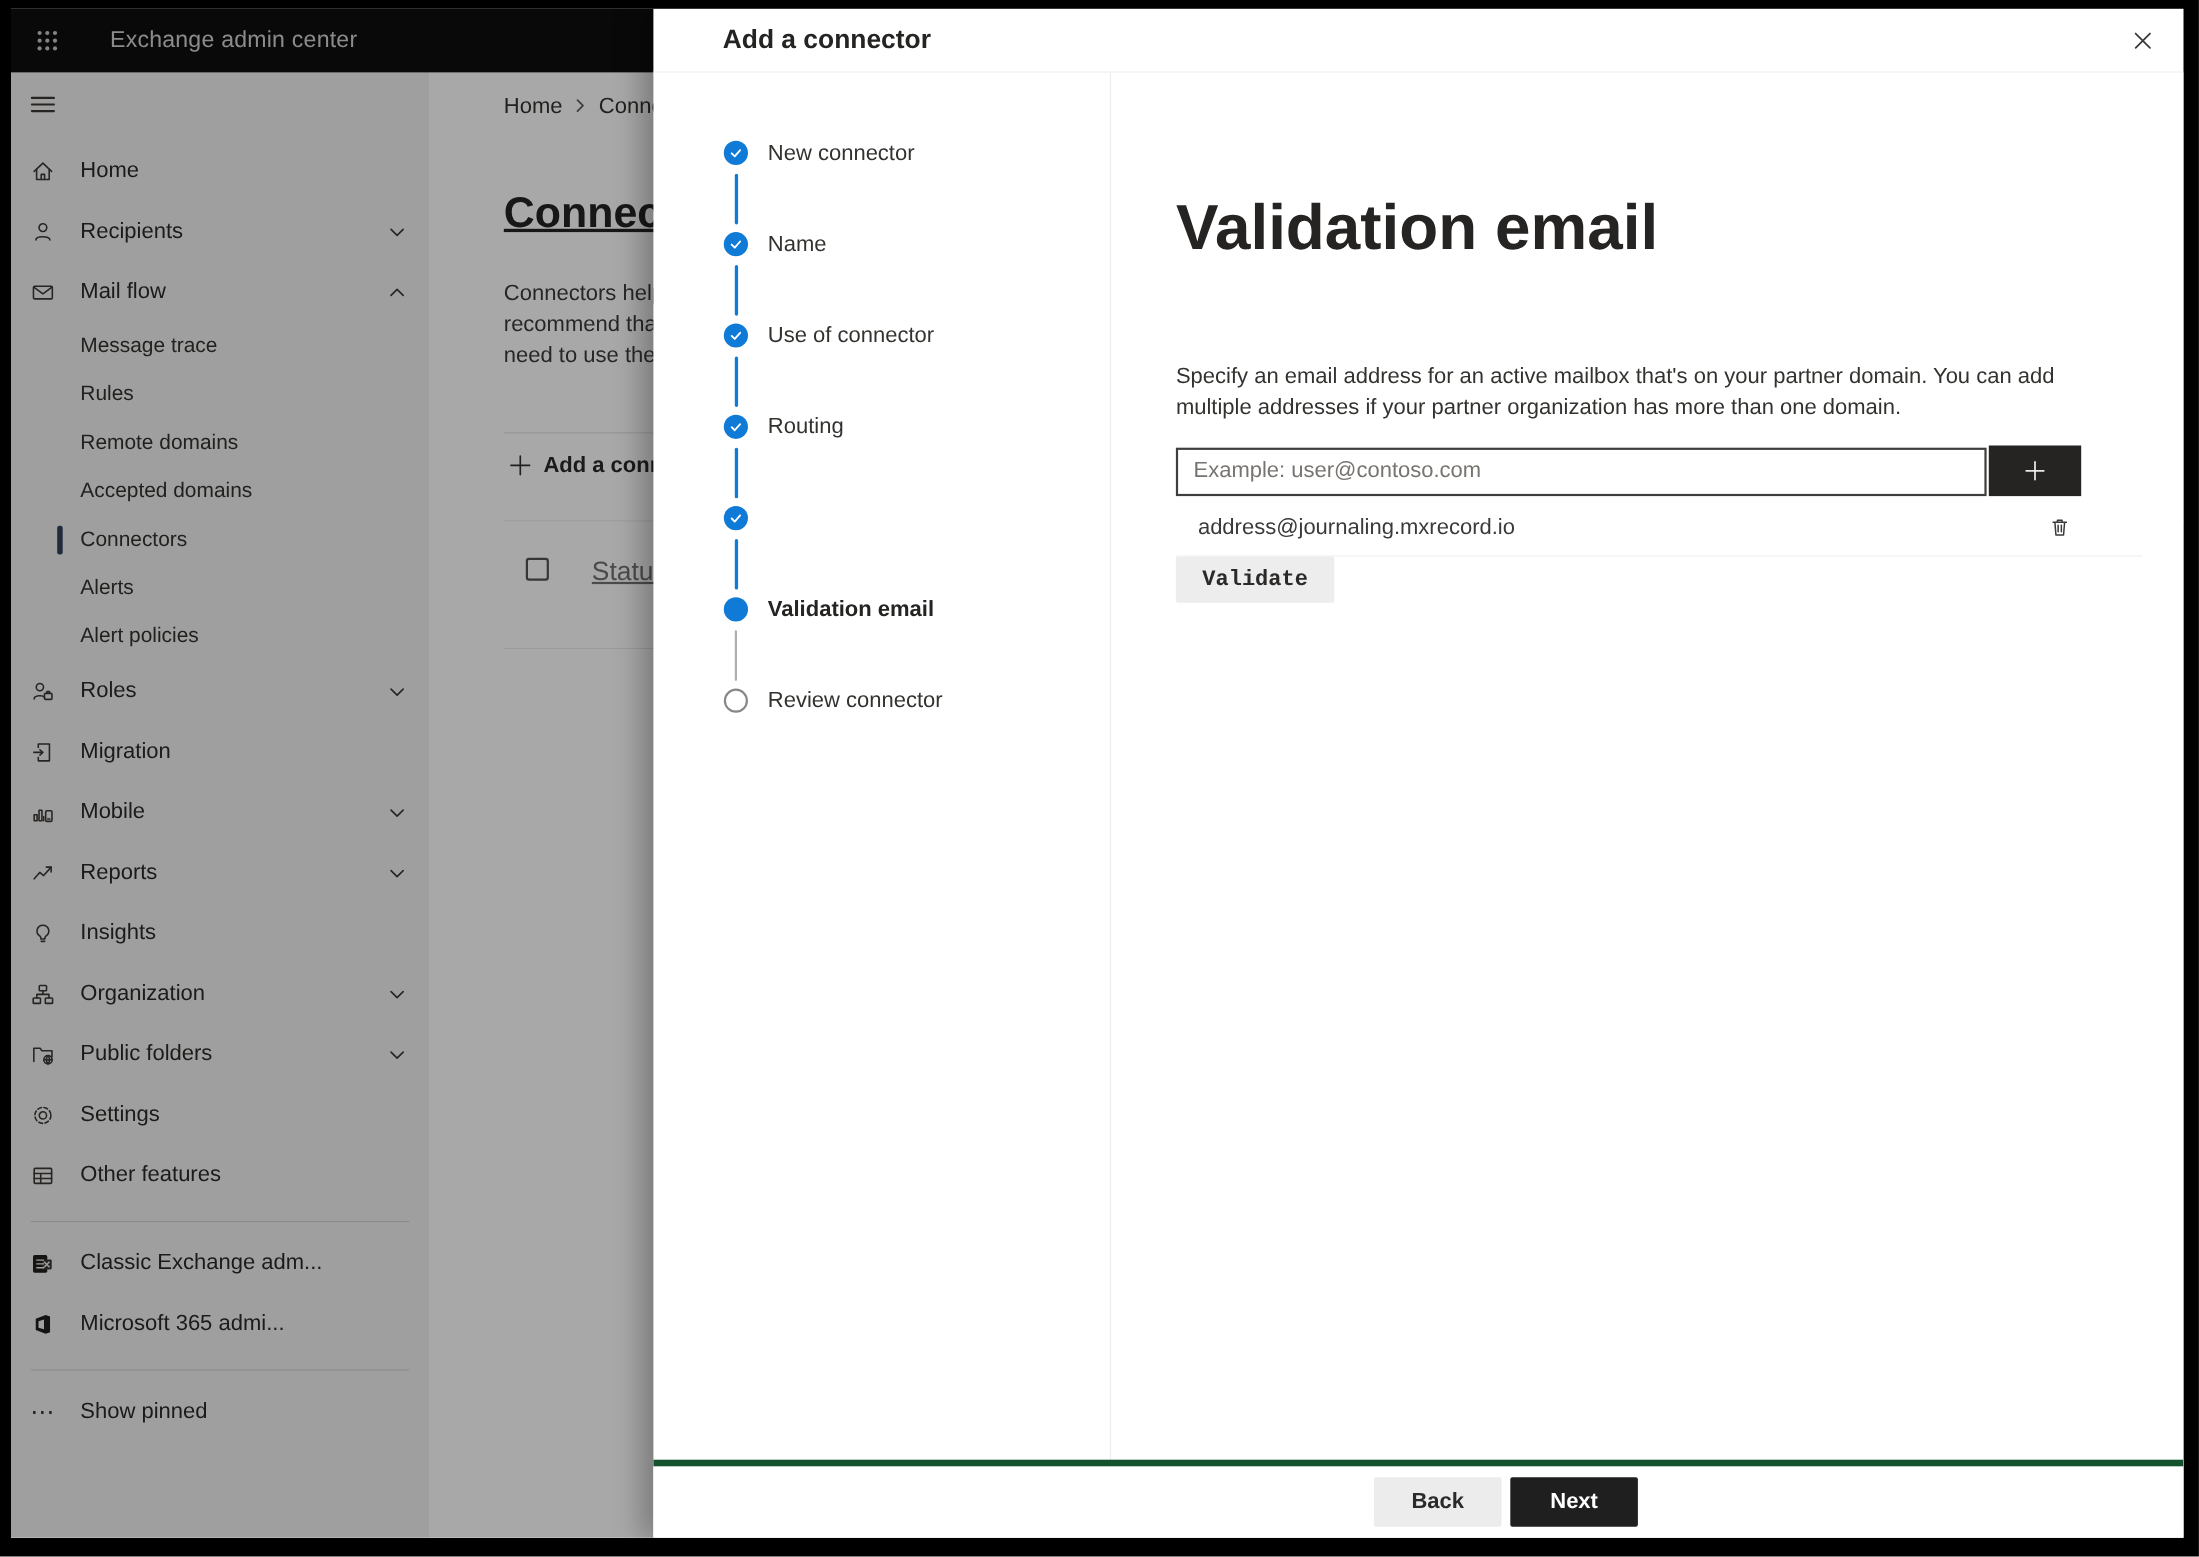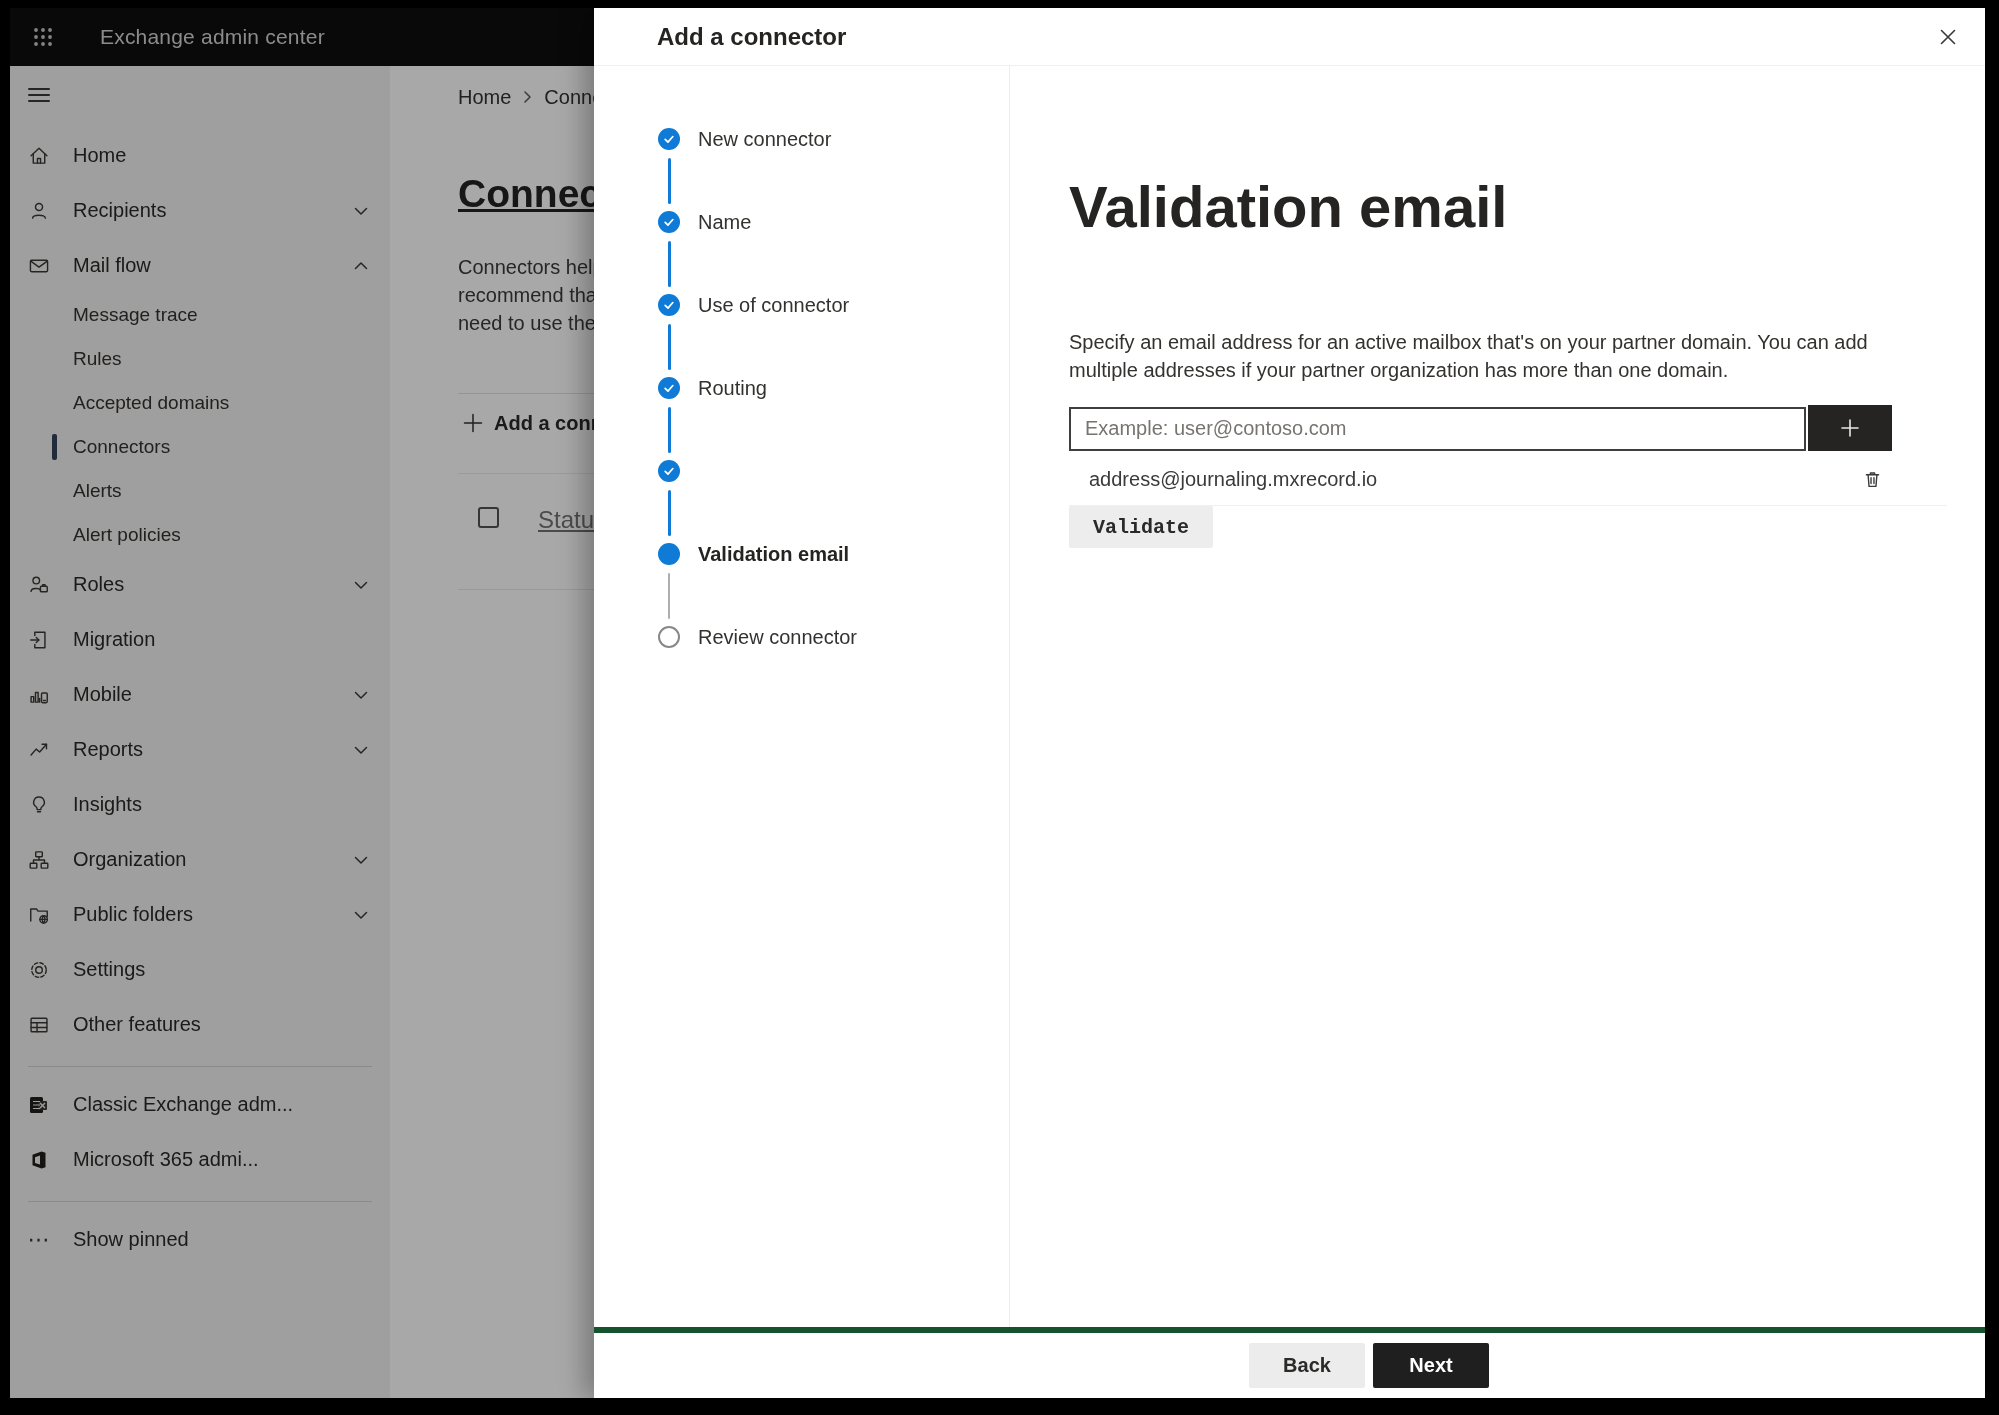--- a/index.html
+++ b/index.html
@@ -169,20 +169,23 @@
         </span>
     </div>
 
     <div class="nav-item sub">
       <span class="nav-label">Message trace</span>
     </div>
     <div class="nav-item sub">
       <span class="nav-label">Rules</span>
     </div>
     <div class="nav-item sub">
+      <span class="nav-label">Remote domains</span>
+    </div>
+    <div class="nav-item sub">
       <span class="nav-label">Accepted domains</span>
     </div>
     <div class="nav-item sub">
       <span class="sel-bar"></span>
       <span class="nav-label">Connectors</span>
     </div>
     <div class="nav-item sub">
       <span class="nav-label">Alerts</span>
     </div>
     <div class="nav-item sub">

